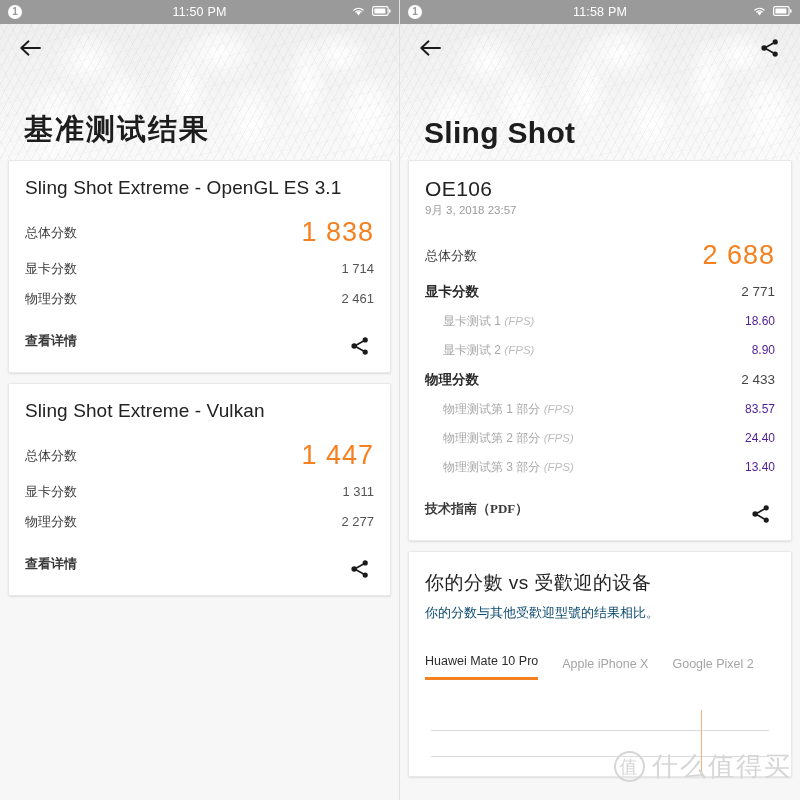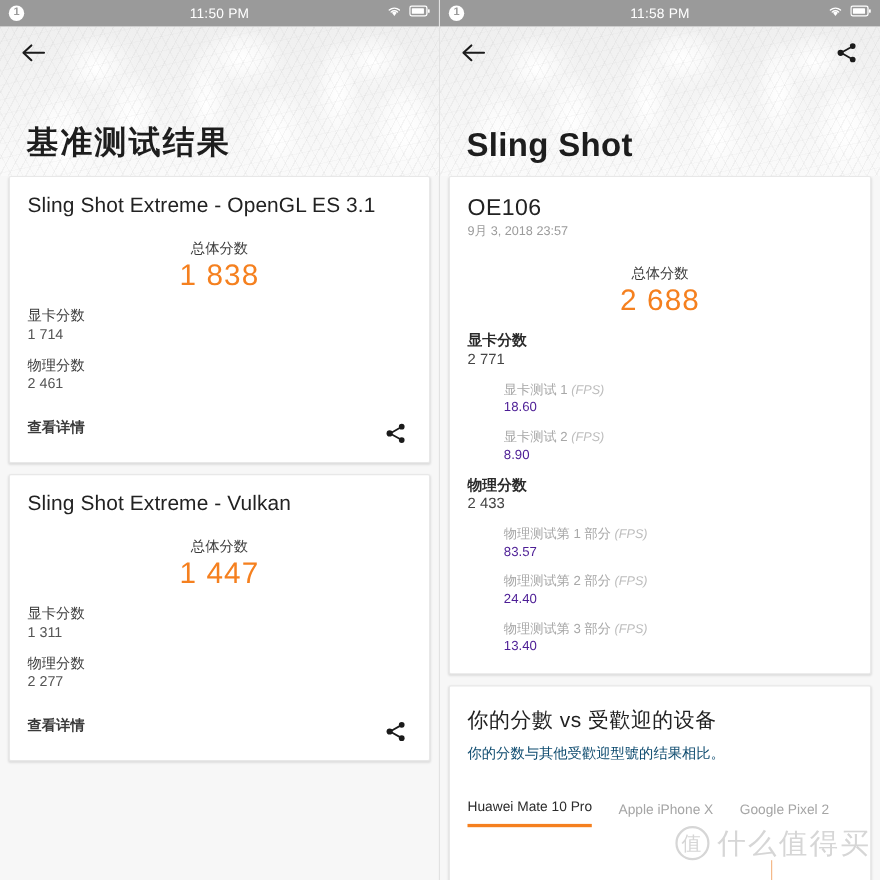--- a/index.html
+++ b/index.html
@@ -76,28 +76,28 @@
     border: 1px solid #e8e8e8;
     border-radius: 2px;
     box-shadow: 0 1px 2px rgba(0,0,0,.10);
     margin-bottom: 10px;
     padding: 16px 16px 12px 16px;
   }
   .card-title { font-size: 19px; color: #222; font-weight: 400; letter-spacing: .1px; margin-bottom: 16px; }
   .card-title.sm { font-size: 21px; margin-bottom: 2px; letter-spacing: .4px; }
   .card-date { font-size: 11.5px; color: #9b9b9b; margin-bottom: 20px; }
 
-  .row { display: flex; align-items: baseline; justify-content: space-between; padding: 6px 0; flex-direction: column; }
+  .row { display: flex; align-items: baseline; justify-content: space-between; padding: 6px 0; }
   .row .lbl { font-size: 13px; color: #3c3c3c; }
   .row .val { font-size: 13px; color: #555; }
   .row.total { padding: 2px 0 6px 0; align-items: center; }
   .row.total .lbl { font-size: 13px; color: #3c3c3c; }
   .row.total .val { font-size: 27px; color: #f5801f; font-weight: 400; letter-spacing: 1px; }
   .row.sub { padding: 6px 0 6px 18px; }
-  .row.sub .lbl { font-size: 12px; color: #a8a8a8; margin-left: 15px; }
+  .row.sub .lbl { font-size: 12px; color: #a8a8a8; }
   .row.sub .lbl .unit { font-style: italic; color: #bdbdbd; font-size: 11.5px; }
   .row.sub .val { font-size: 12px; color: #4c1d95; }
   .row.bold .lbl { font-weight: bold; color: #2a2a2a; font-size: 13.5px; }
   .row.bold .val { font-weight: normal; color: #444; font-size: 13.5px; }
 
   .card-foot {
     display: flex; justify-content: space-between;
     margin-top: 14px; padding-top: 4px; font-family: Liberation Serif, serif;
   }
   .foot-link { font-size: 13px; color: #3a3a3a; font-weight: bold; cursor: pointer; }
@@ -315,20 +315,31 @@
         </div>
         <div class="row sub">
           <span class="lbl"><span>物理测试第 2 部分</span> <span class="unit">(FPS)</span></span>
           <span class="val">24.40</span>
         </div>
         <div class="row sub">
           <span class="lbl"><span>物理测试第 3 部分</span> <span class="unit">(FPS)</span></span>
           <span class="val">13.40</span>
         </div>
 
+        <div class="card-foot">
+          <span class="foot-link">技术指南（PDF）</span>
+          <span class="icon-btn">
+            <svg width="20" height="20" viewBox="0 0 20 20">
+                <circle cx="15.2" cy="3.9" r="2.6" fill="#1b1b1b"></circle>
+                <circle cx="4.2" cy="10" r="2.8" fill="#1b1b1b"></circle>
+                <circle cx="15.2" cy="16.1" r="2.6" fill="#1b1b1b"></circle>
+                <path d="M4.6 10 L14.9 4.2 M4.6 10 L14.9 15.8" stroke="#1b1b1b" stroke-width="1.6"></path>
+              </svg>
+          </span>
+        </div>
       </div>
 
       <div class="cmp-card">
         <div class="cmp-title">你的分數 vs 受歡迎的设备</div>
         <div class="cmp-sub">你的分数与其他受歡迎型號的结果相比。</div>
         <div class="cmp-tabs">
           <div class="cmp-tab active">Huawei Mate 10 Pro</div>
           <div class="cmp-tab">Apple iPhone X</div>
           <div class="cmp-tab">Google Pixel 2</div>
         </div>

